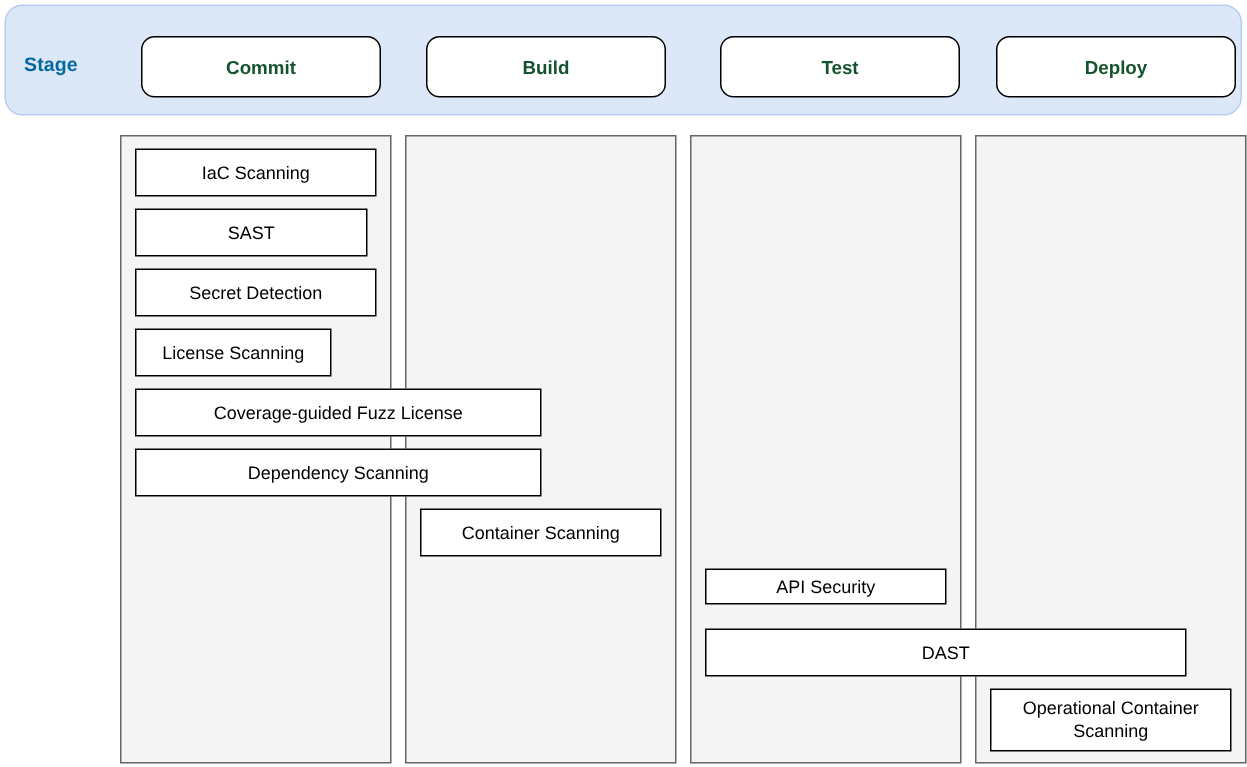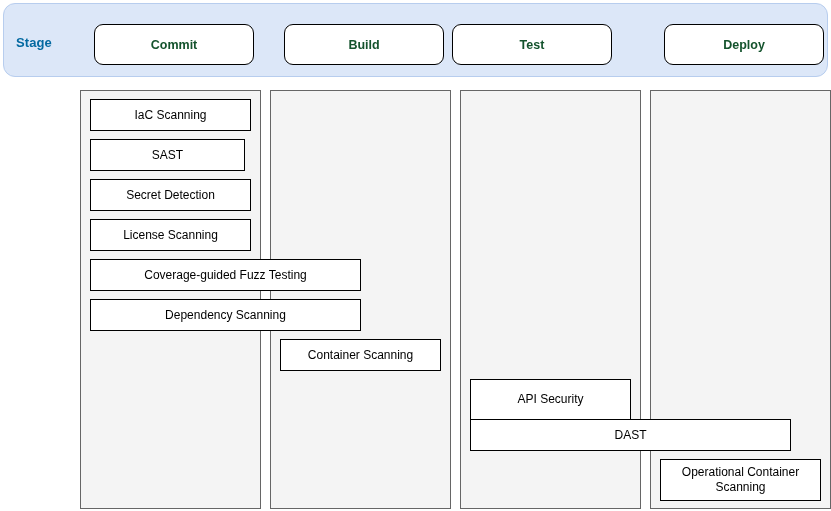--- a/index.html
+++ b/index.html
@@ -48,21 +48,21 @@
     border-radius: 9px;
     display: flex;
     align-items: center;
     justify-content: center;
     font-size: 12.5px;
     font-weight: bold;
     color: #14532d;
   }
   #stage-btn-0 { left: 90px; }
   #stage-btn-1 { left: 280px; }
-  #stage-btn-2 { left: 448px; }
+  #stage-btn-2 { left: 476px; }
   #stage-btn-3 { left: 660px; }
 
   
   .lane {
     position: absolute;
     top: 90px;
     height: 419px;
     box-sizing: border-box;
     background: #f4f4f4;
     border: 1px solid #666666;
@@ -102,20 +102,20 @@
 
 <div class="lane" id="lane-0"></div>
 <div class="lane" id="lane-1"></div>
 <div class="lane" id="lane-2"></div>
 <div class="lane" id="lane-3"></div>
 
 <div id="controls-layer">
     <div class="ctl" style="left: 90px; top: 99px; width: 161px; height: 32px;">IaC Scanning</div>
     <div class="ctl" style="left: 90px; top: 139px; width: 155px; height: 32px;">SAST</div>
     <div class="ctl" style="left: 90px; top: 179px; width: 161px; height: 32px;">Secret Detection</div>
-    <div class="ctl" style="left: 90px; top: 219px; width: 161px; height: 32px;">License Scanning</div>
-    <div class="ctl" style="left: 90px; top: 259px; width: 271px; height: 32px;">Coverage-guided Fuzz Testing</div>
+    <div class="ctl" style="left: 90px; top: 219px; width: 131px; height: 32px;">License Scanning</div>
+    <div class="ctl" style="left: 90px; top: 259px; width: 271px; height: 32px;">Coverage-guided Fuzz License</div>
     <div class="ctl" style="left: 90px; top: 299px; width: 271px; height: 32px;">Dependency Scanning</div>
     <div class="ctl" style="left: 280px; top: 339px; width: 161px; height: 32px;">Container Scanning</div>
-    <div class="ctl" style="left: 470px; top: 379px; width: 161px; height: 41px;">API Security</div>
+    <div class="ctl" style="left: 470px; top: 379px; width: 161px; height: 24px;">API Security</div>
     <div class="ctl" style="left: 470px; top: 419px; width: 321px; height: 32px;">DAST</div>
     <div class="ctl" style="left: 660px; top: 459px; width: 161px; height: 42px;">Operational Container Scanning</div>
   </div>
 
 </body></html>

